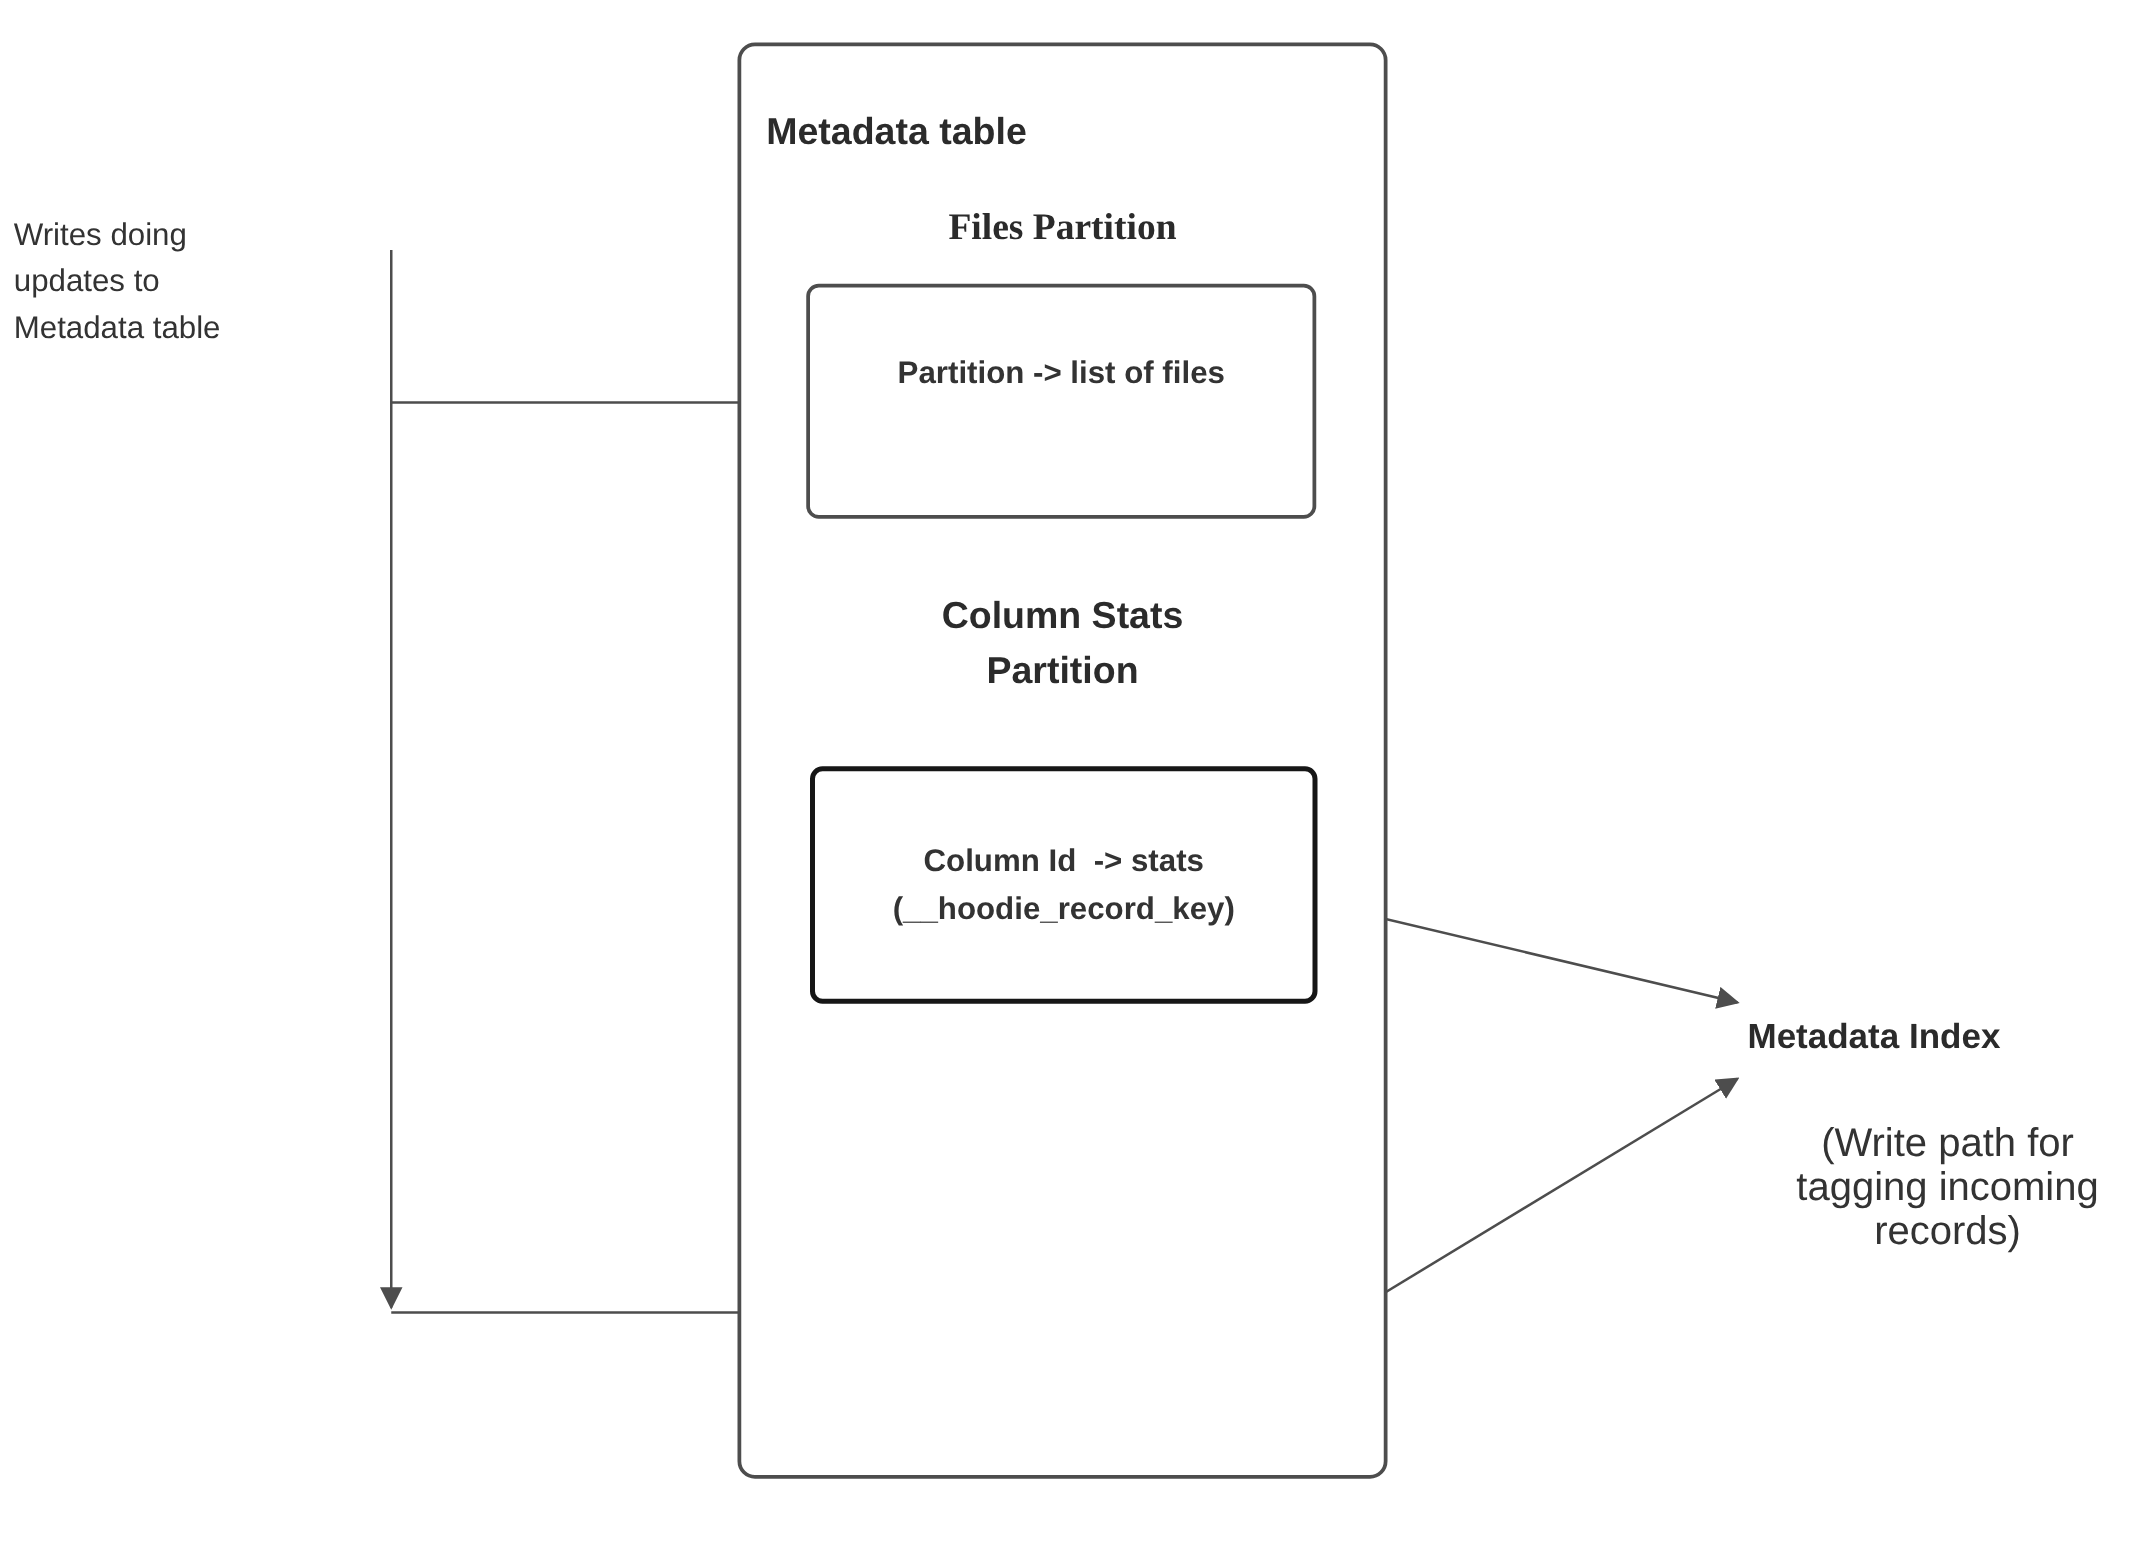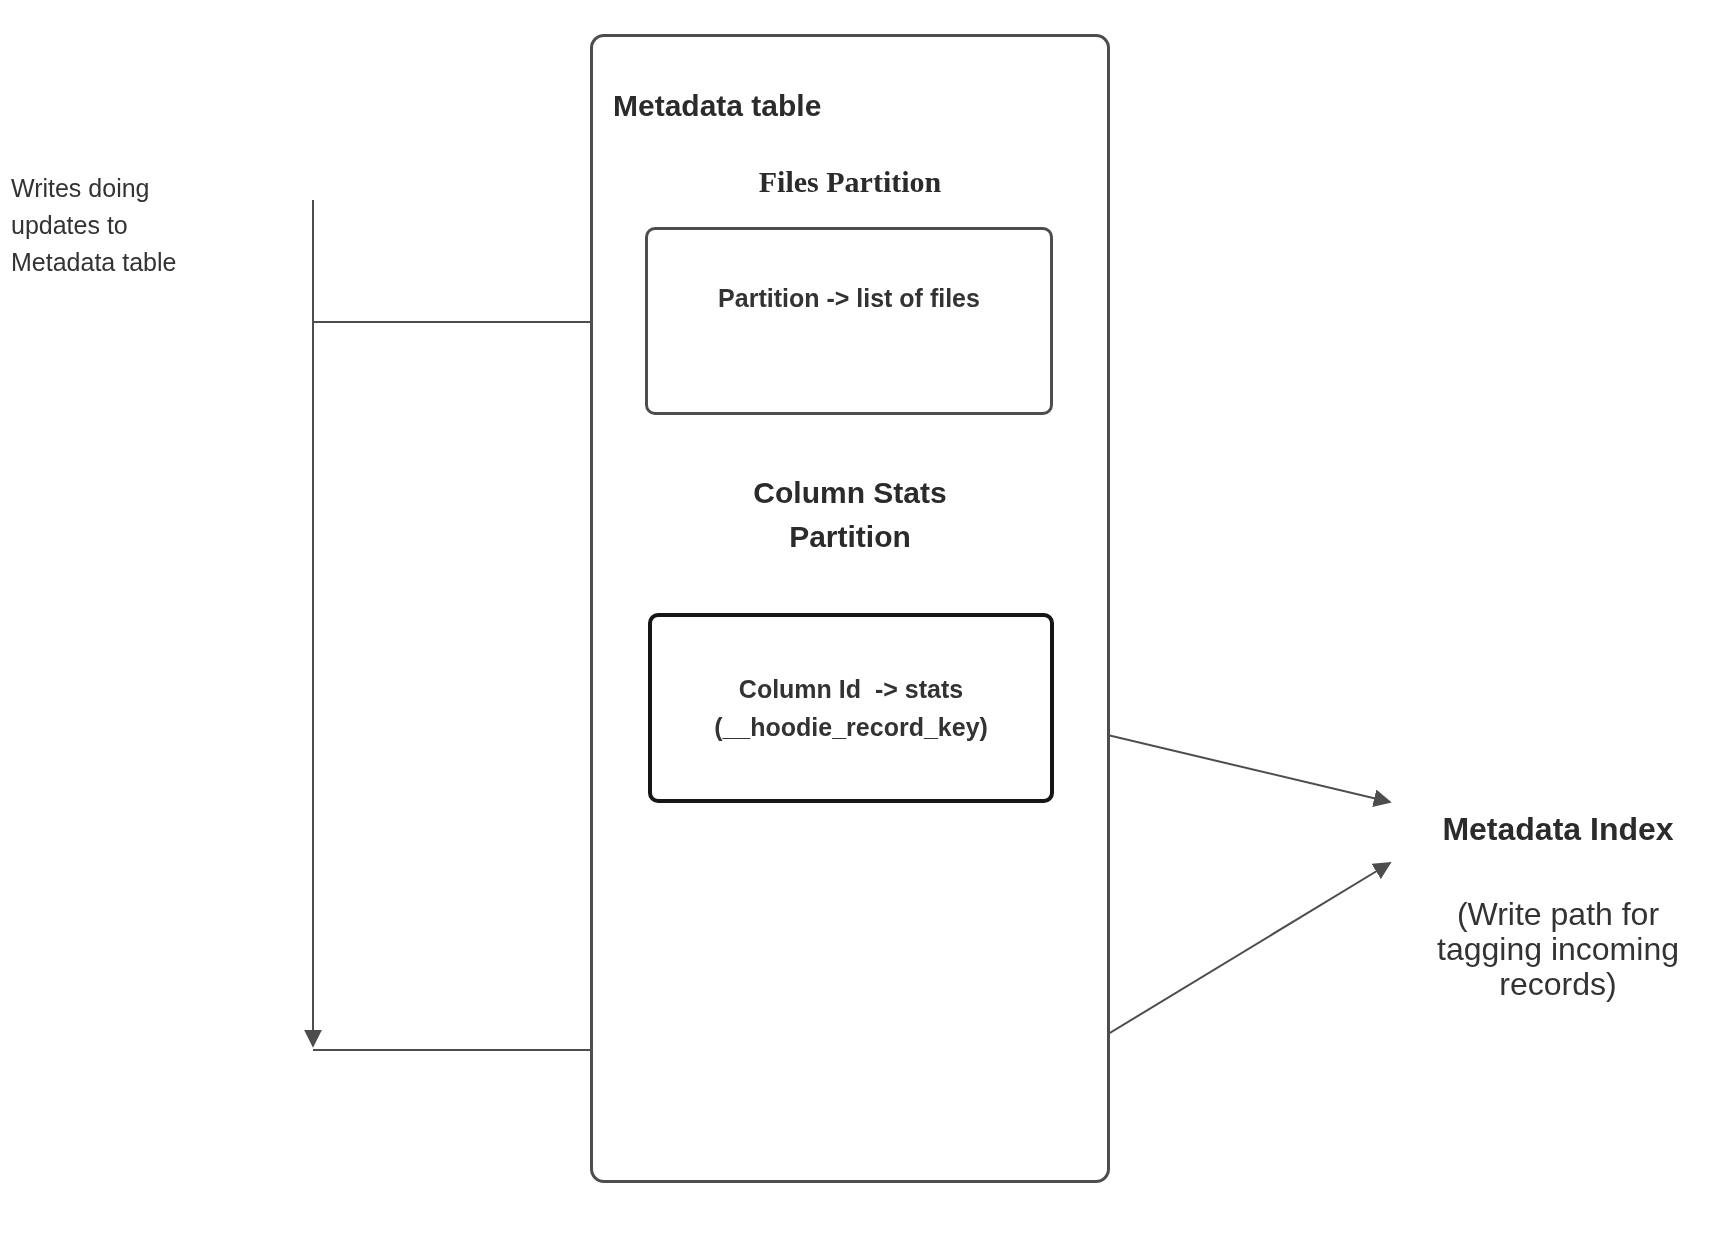--- a/index.html
+++ b/index.html
@@ -107,22 +107,22 @@
   .box-stats span { white-space: pre; }
   .box-bloom {
     left: 52px; top: 931px;
     width: 408px; height: 190px;
     padding-bottom: 6px;
   }
   .index-title {
     position: absolute;
     left: 1398px; top: 810px;
     width: 320px;
-    text-align: center;
-    font-size: 32px;
+    text-align: left;
+    font-size: 28px;
     font-weight: bold;
     line-height: 38px;
     color: var(--heading, #2b2b2b);
   }
   .index-subtitle {
     position: absolute;
     left: 1398px; top: 897px;
     width: 320px;
     text-align: center;
     font-size: 32px;

